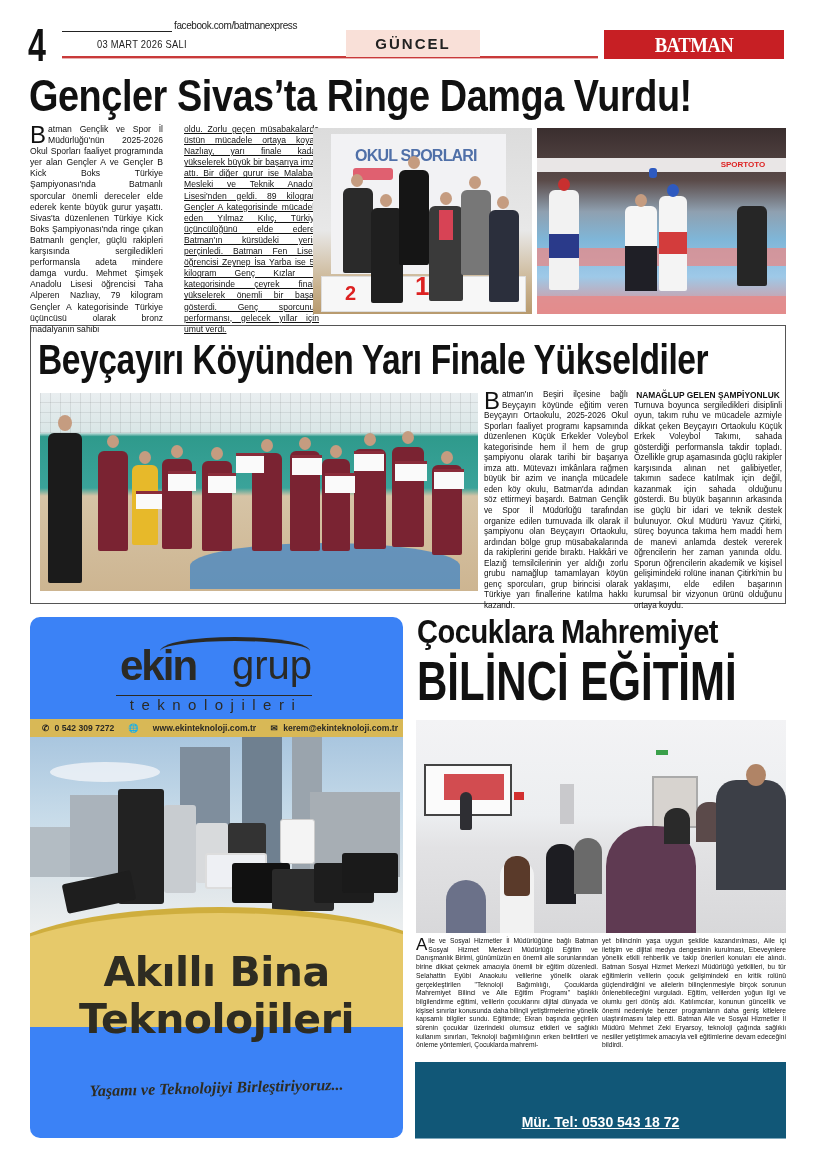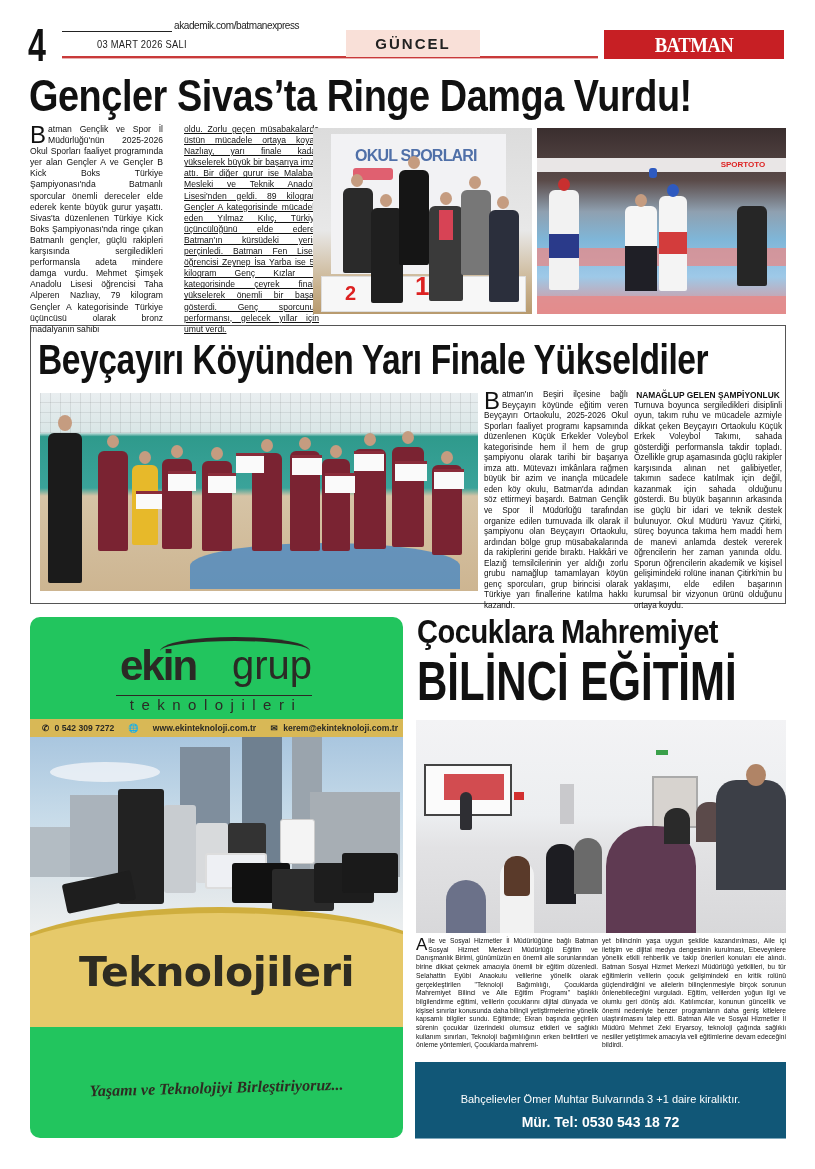--- a/index.html
+++ b/index.html
@@ -37,21 +37,21 @@
 
   
   .box-2 { position: absolute; left: 30px; top: 325px; width: 756px; height: 279px; border: 1px solid #555; }
   .headline-2 { position: absolute; left: 38px; top: 333px; width: 745px; height: 52px; font: 900 43px/52px "Liberation Sans", sans-serif; white-space: nowrap; transform: scaleX(0.78); transform-origin: left top; letter-spacing: -0.5px; }
   .photo-volley { left: 40px; top: 393px; width: 438px; height: 198px; background: linear-gradient(180deg,#e9eef0 0%,#d9e6e6 20%,#2f9a8c 22%,#3aa39a 48%,#d6c4a6 52%,#cdb591 100%); }
   .col-a2-1 { left: 484px; top: 390px; width: 144px; font-size: 8.2px; line-height: 10.55px; }
   .col-a2-2 { left: 634px; top: 390px; width: 148px; font-size: 8.2px; line-height: 10.55px; }
   .subhead { display: block; text-align: center; font-weight: 700; font-size: 8.4px; }
 
   
-  .ad-ekin { position: absolute; left: 30px; top: 617px; width: 373px; height: 521px; background: #22c55e; border-radius: 10px; overflow: hidden; }
+  .ad-ekin { position: absolute; left: 30px; top: 617px; width: 373px; height: 521px; background: #3b82f6; border-radius: 10px; overflow: hidden; }
   .ekin-logo { position: absolute; left: 90px; top: 20px; width: 200px; height: 60px; }
   .ekin-logo-main { position: absolute; left: 0; top: 8px; font: 700 42px/1 "Liberation Sans", sans-serif; color: #2b2a25; letter-spacing: -2px; }
   .ekin-logo-grup { position: absolute; left: 112px; top: 8px; font: 300 40px/1 "Liberation Sans", sans-serif; color: #2b2a25; }
   .ekin-swoosh { position: absolute; left: 40px; top: 0px; width: 150px; height: 28px; border-top: 4px solid #2b2a25; border-radius: 60% 60% 0 0; }
   .ekin-rule { position: absolute; left: 86px; top: 78px; width: 196px; height: 1px; background: #2b2a25; }
   .ekin-sub { position: absolute; left: 86px; top: 80px; width: 200px; font: 15px/1 "Liberation Sans", sans-serif; color: #2b2a25; letter-spacing: 7.5px; text-align: center; }
   .ekin-contact-bar { position: absolute; left: 0; top: 102px; width: 373px; height: 18px; background: #d8b856; font: 700 8.6px/18px "Liberation Sans", sans-serif; color: #2b2a25; white-space: nowrap; }
   .ekin-contact-bar span { margin-left: 12px; }
   .ekin-photo { position: absolute; left: 0; top: 120px; width: 373px; height: 200px; background: linear-gradient(180deg,#a9c6df 0%,#c7dbe9 40%,#dfe6ea 75%,#eef0f0 100%); }
   .bld { position: absolute; bottom: 60px; background: #7f8e9d; }
@@ -65,28 +65,28 @@
   .headline-3b { position: absolute; left: 417px; top: 650px; width: 370px; font: 900 56px/62px "Liberation Sans", sans-serif; white-space: nowrap; transform: scaleX(0.75); transform-origin: left top; letter-spacing: 0px; }
   .photo-seminar { left: 416px; top: 720px; width: 370px; height: 213px; background: linear-gradient(180deg,#f3f3f5 0%,#eceef0 45%,#e2e2e4 60%,#d8d8da 100%); }
   .col-a3-1 { left: 416px; top: 937px; width: 182px; font-size: 6.7px; line-height: 8.7px; }
   .col-a3-2 { left: 602px; top: 937px; width: 184px; font-size: 6.7px; line-height: 8.7px; }
   .dropcap-sm { float: left; font: 17px/15px "Liberation Sans", sans-serif; margin: 0 1px 0 0; }
 
   
   .classified { position: absolute; left: 415px; top: 1062px; width: 371px; height: 77px; background: #115777; color: #fff; text-align: center; border-bottom: 1px solid #7fa9bd; }
   .cls-title { position: absolute; left: 0; top: 8px; width: 100%; font: 700 16px/1 "Liberation Sans", sans-serif; }
   .cls-text { position: absolute; left: 0; top: 32px; width: 100%; font: 11px/1 "Liberation Sans", sans-serif; }
-  .cls-tel { position: absolute; left: 0; top: 53px; width: 100%; font: 700 14px/1 "Liberation Sans", sans-serif; }
+  .cls-tel { position: absolute; left: 0; top: 53px; width: 100%; font: 700 14px/1 "Liberation Sans", sans-serif; text-decoration: underline; }
 </style>
 </head>
 <body>
 
 <div class="page-num">4</div>
 <div class="hdr-rule-top"></div>
-<div class="hdr-fb">akademik.com/batmanexpress</div>
+<div class="hdr-fb">facebook.com/batmanexpress</div>
 <div class="hdr-date">03 MART 2026 SALI</div>
 <div class="hdr-rule-bot"></div>
 <div class="hdr-rule-bot2"></div>
 <div class="hdr-section">GÜNCEL</div>
 <div class="hdr-logo"><span>BATMAN EXPRESS</span></div>
 
 <h1 class="headline-1">Gençler Sivas’ta Ringe Damga Vurdu!</h1>
 <div class="col col-a1-1">
   <span class="dropcap">B</span><span>atman Gençlik ve Spor İl Müdürlüğü'nün 2025-2026 Okul Sporları faaliyet programında yer alan Gençler A ve Gençler B Kick Boks Türkiye Şampiyonası'nda Batmanlı sporcular önemli dereceler elde ederek kente büyük gurur yaşattı. Sivas'ta düzenlenen Türkiye Kick Boks Şampiyonası'nda ringe çıkan Batmanlı gençler, güçlü rakipleri karşısında sergiledikleri performansla adeta mindere damga vurdu. Mehmet Şimşek Anadolu Lisesi öğrencisi Taha Alperen Nazlıay, 79 kilogram Gençler A kategorisinde Türkiye üçüncüsü olarak bronz madalyanın sahibi</span>
 </div>
@@ -213,20 +213,21 @@
     <div class="device" style="left:250px;top:82px;width:35px;height:45px;background:#f4f4f4;border:1px solid #ccc;"></div>
     <div class="device" style="left:175px;top:116px;width:62px;height:36px;background:#eef0f4;border:2px solid #ddd;"></div>
     <div class="device" style="left:202px;top:126px;width:58px;height:40px;background:#111;"></div>
     <div class="device" style="left:242px;top:132px;width:62px;height:42px;background:#2a2a2a;"></div>
     <div class="device" style="left:284px;top:126px;width:60px;height:40px;background:#1d1d1d;"></div>
     <div class="device" style="left:312px;top:116px;width:56px;height:40px;background:#1a1a1a;"></div>
     <div class="device" style="left:34px;top:140px;width:70px;height:30px;background:#1e1e1e;transform:rotate(-12deg);"></div>
   </div>
   <div class="ekin-curve"></div>
   <div class="ekin-title">
+    <div>Akıllı Bina</div>
     <div>Teknolojileri</div>
   </div>
   <div class="ekin-slogan">Yaşamı ve Teknolojiyi Birleştiriyoruz...</div>
 </div>
 
 <h2 class="headline-3a">Çocuklara Mahremiyet</h2>
 <h2 class="headline-3b">BİLİNCİ EĞİTİMİ</h2>
 <div class="photo photo-seminar" title="Seminar room with presenter and seated parents">
   <div style="position:absolute;left:8px;top:44px;width:88px;height:52px;background:#fbfbfb;border:2px solid #444;"></div>
   <div style="position:absolute;left:28px;top:54px;width:60px;height:26px;background:#d24c50;"></div>
@@ -246,15 +247,14 @@
   <div class="person" style="left:280px;top:82px;width:28px;height:40px;background:#5b4a4a;border-radius:12px 12px 0 0;"></div>
   <div class="person" style="left:300px;top:60px;width:70px;height:110px;background:#3c3f47;border-radius:20px 20px 0 0;"></div>
   <div class="head" style="left:330px;top:44px;width:20px;height:22px;background:#b08466;"></div>
 </div>
 <div class="col col-a3-1">
   <span class="dropcap-sm">A</span><span>ile ve Sosyal Hizmetler İl Müdürlüğüne bağlı Batman Sosyal Hizmet Merkezi Müdürlüğü Eğitim ve Danışmanlık Birimi, günümüzün en önemli aile sorunlarından birine dikkat çekmek amacıyla önemli bir eğitim düzenledi. Selahattin Eyübi Anaokulu velilerine yönelik olarak gerçekleştirilen "Teknoloji Bağımlılığı, Çocuklarda Mahremiyet Bilinci ve Aile Eğitim Programı" başlıklı bilgilendirme eğitimi, velilerin çocuklarını dijital dünyada ve kişisel sınırlar konusunda daha bilinçli yetiştirmelerine yönelik kapsamlı bilgiler sundu. Eğitimde; Ekran başında geçirilen sürenin çocuklar üzerindeki olumsuz etkileri ve sağlıklı kullanım sınırları, Teknoloji bağımlılığının erken belirtileri ve önleme yöntemleri, Çocuklarda mahremi-</span>
 </div>
 <div class="col col-a3-2">yet bilincinin yaşa uygun şekilde kazandırılması, Aile içi iletişim ve dijital medya dengesinin kurulması, Ebeveynlere yönelik etkili rehberlik ve takip önerileri konuları ele alındı. Batman Sosyal Hizmet Merkezi Müdürlüğü yetkilileri, bu tür eğitimlerin velilerin çocuk gelişimindeki en kritik rolünü güçlendirdiğini ve ailelerin bilinçlenmesiyle birçok sorunun önlenebileceğini vurguladı. Eğitim, velilerden yoğun ilgi ve olumlu geri dönüş aldı. Katılımcılar, konunun güncellik ve önemi nedeniyle benzer programların daha geniş kitlelere ulaştırılmasını talep etti. Batman Aile ve Sosyal Hizmetler İl Müdürü Mehmet Zeki Eryarsoy, teknoloji çağında sağlıklı nesiller yetiştirmek amacıyla veli eğitimlerine devam edeceğini bildirdi.</div>
 
 <div class="classified">
-  <div class="cls-text">Bahçelievler Ömer Muhtar Bulvarında 3 +1 daire kiralıktır.</div>
   <div class="cls-tel">Mür. Tel: 0530 543 18 72</div>
 </div>
 
 </body></html>

